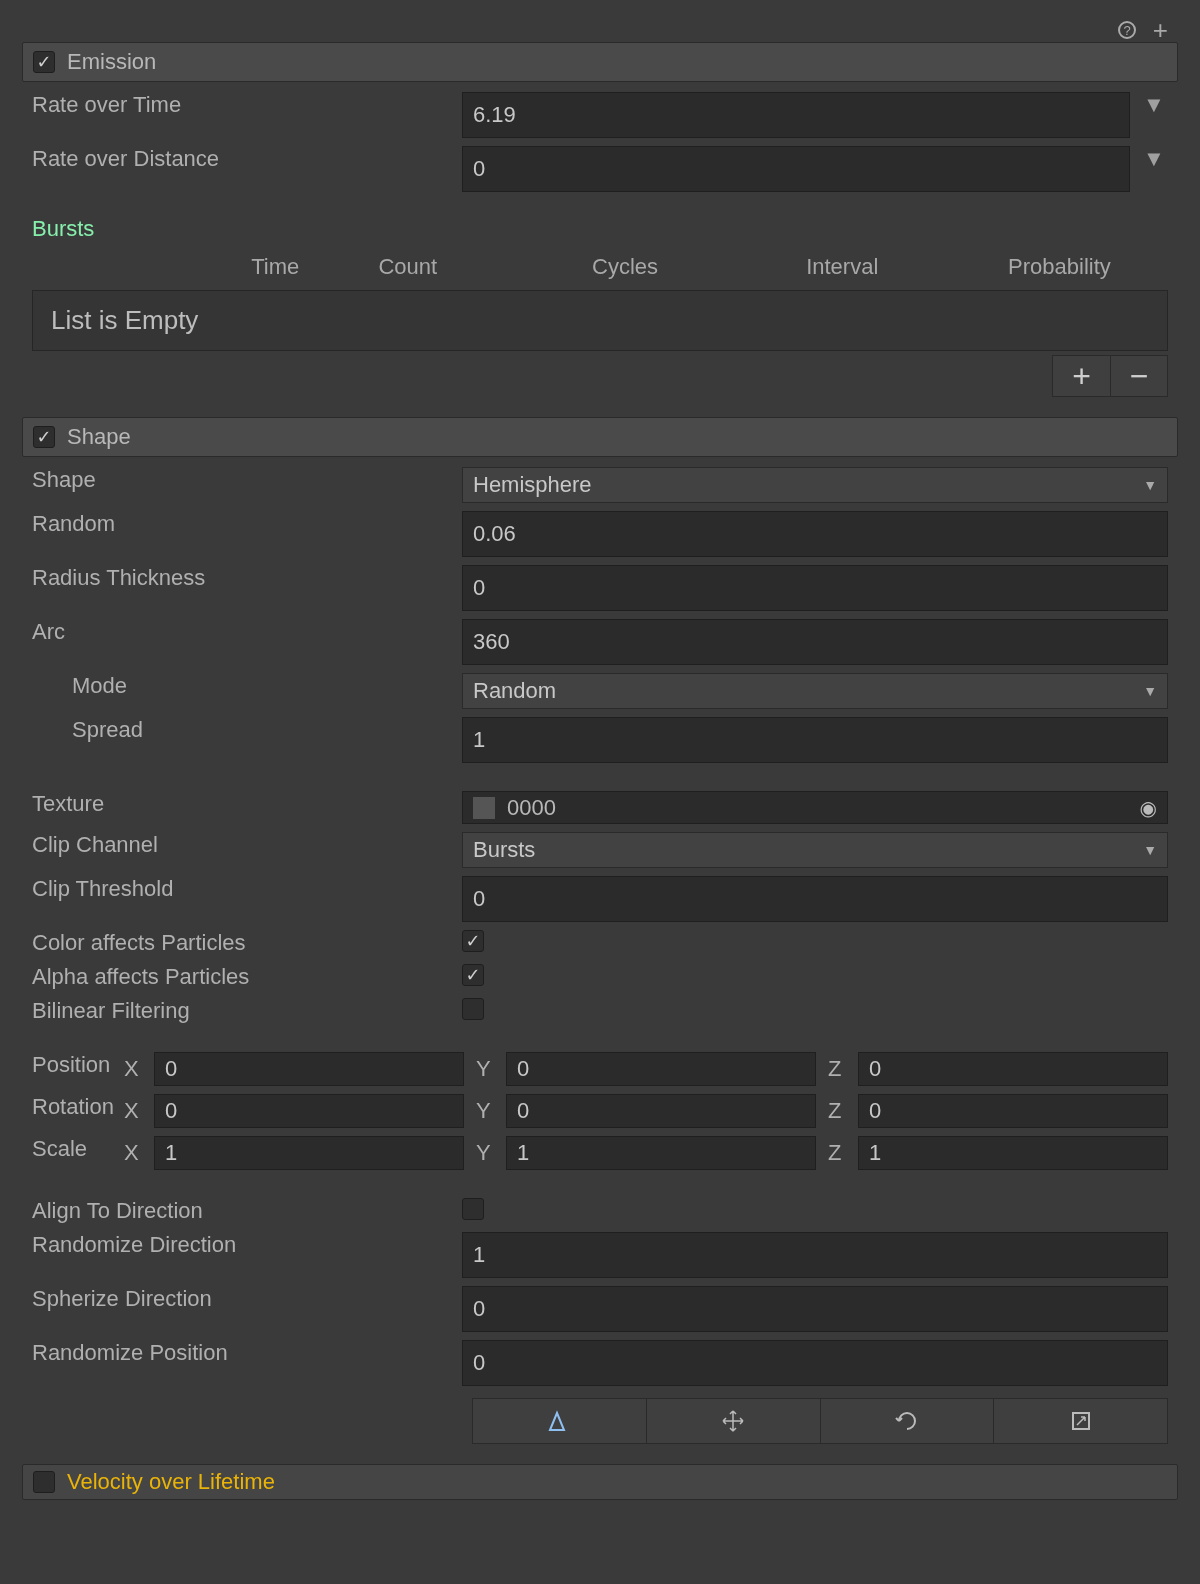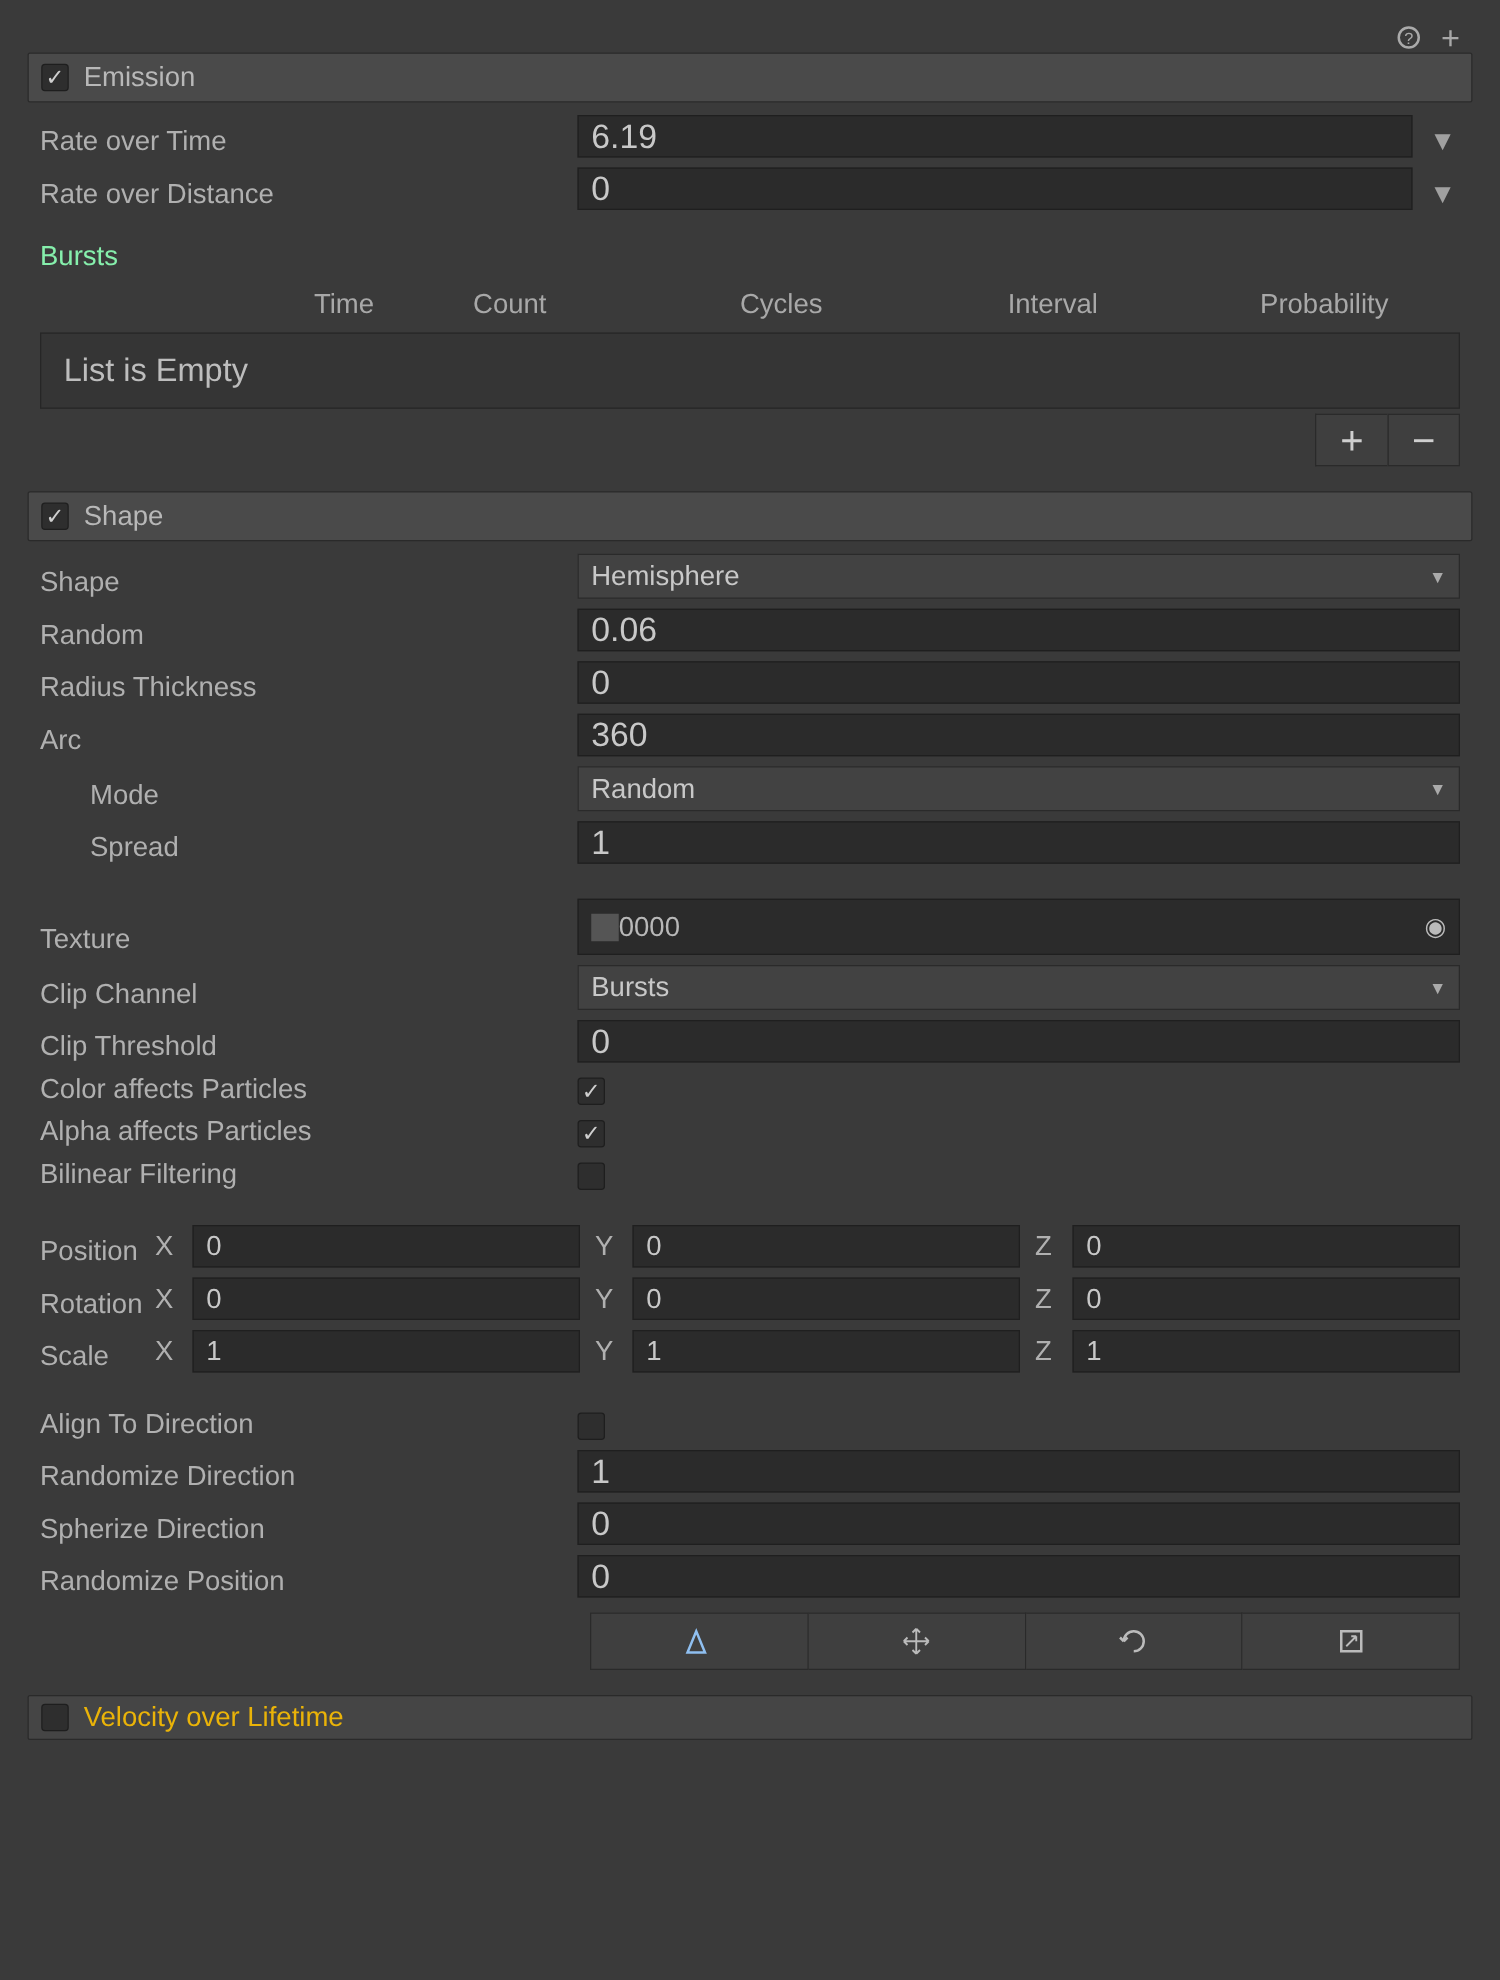--- a/index.html
+++ b/index.html
@@ -2,36 +2,36 @@
 <html><head>
 <meta charset="utf-8">
 <style>
 * { margin: 0; padding: 0; box-sizing: border-box; font-family: Arial, Helvetica, sans-serif; }
 body { background: #3a3a3a; color: #b8b8b8; font-size: 22px; width: 1200px; height: 1584px; overflow: hidden; }
 .panel { padding: 18px 22px 0 22px; }
 .topbar { height: 24px; display: flex; justify-content: flex-end; gap: 16px; padding-right: 10px; align-items: center; color: #a8a8a8; }
 .section-header { background: #4a4a4a; border: 1px solid #2a2a2a; border-radius: 2px; padding: 6px 10px; display: flex; align-items: center; gap: 12px; margin-bottom: 6px; }
 .section-header.disabled .section-title { color: #eab308; }
 .checkbox { width: 22px; height: 22px; background: #2e2e2e; border: 1px solid #1e1e1e; border-radius: 3px; display: flex; align-items: center; justify-content: center; cursor: pointer; color: #cfcfcf; font-size: 18px; line-height: 1; }
-.field-row { display: flex; align-items: flex-end; padding: 4px 10px; gap: 10px; }
+.field-row { display: flex; align-items: flex-start; padding: 4px 10px; gap: 10px; }
 .field-row.indent .field-label { padding-left: 40px; }
 .field-label { width: 420px; color: #b0b0b0; }
-.field-input { flex: 1; background: #2b2b2b; border: 1px solid #1f1f1f; color: #c8c8c8; padding: 3px 10px; height: 34px; font-size: 27px; }
+.field-input { flex: 1; background: #2b2b2b; border: 1px solid #1f1f1f; color: #c8c8c8; padding: 3px 10px; height: 46px; font-size: 22px; }
 .dropdown-arrow { width: 28px; text-align: center; color: #a0a0a0; cursor: pointer; }
 .dropdown { flex: 1; background: #424242; border: 1px solid #2a2a2a; color: #c8c8c8; padding: 3px 10px; height: 36px; display: flex; align-items: center; justify-content: space-between; }
 .dropdown .tri { color: #aaa; font-size: 14px; }
 .bursts-label { padding: 20px 10px 8px 10px; color: #86efac; }
 .bursts-header { display: flex; padding: 4px 10px; color: #a8a8a8; }
 .bursts-header div { flex: 1; text-align: center; }
 .bursts-header div:first-child { text-align: right; padding-left: 50px; }
 .bursts-empty { background: #353535; border: 1px solid #262626; margin: 6px 10px 0 10px; padding: 14px 18px; color: #bdbdbd; font-size: 26px; }
 .bursts-actions { display: flex; justify-content: flex-end; padding: 4px 10px 20px 10px; gap: 0; }
 .bursts-btn { width: 58px; height: 42px; background: #3f3f3f; border: 1px solid #2a2a2a; display: flex; align-items: center; justify-content: center; font-size: 32px; color: #cfcfcf; cursor: pointer; }
 .bursts-btn:first-child { border-right: none; }
-.object-field { flex: 1; background: #2b2b2b; border: 1px solid #1f1f1f; display: flex; align-items: center; padding: 3px 10px; height: 45px; }
+.object-field { flex: 1; background: #2b2b2b; border: 1px solid #1f1f1f; display: flex; align-items: center; padding: 3px 10px; height: 33px; gap: 12px; }
 .object-field .thumb { width: 22px; height: 22px; background: #555; }
 .object-field .circ { margin-left: auto; color: #bbb; font-size: 20px; }
 .vec3 { flex: 1; display: flex; gap: 12px; align-items: center; }
 .vec3 .axis { color: #b0b0b0; width: 18px; }
 .vec3 input { flex: 1; background: #2b2b2b; border: 1px solid #1f1f1f; color: #c8c8c8; padding: 3px 10px; height: 34px; font-size: 22px; min-width: 0; }
 .tool-row { display: flex; padding: 8px 10px 0 10px; }
 .tool-row .spacer { width: 440px; }
 .tool-btns { flex: 1; display: flex; }
 .tool-btn { flex: 1; height: 46px; background: #3f3f3f; border: 1px solid #2a2a2a; display: flex; align-items: center; justify-content: center; cursor: pointer; color: #bdbdbd; }
 .tool-btn + .tool-btn { border-left: none; }

